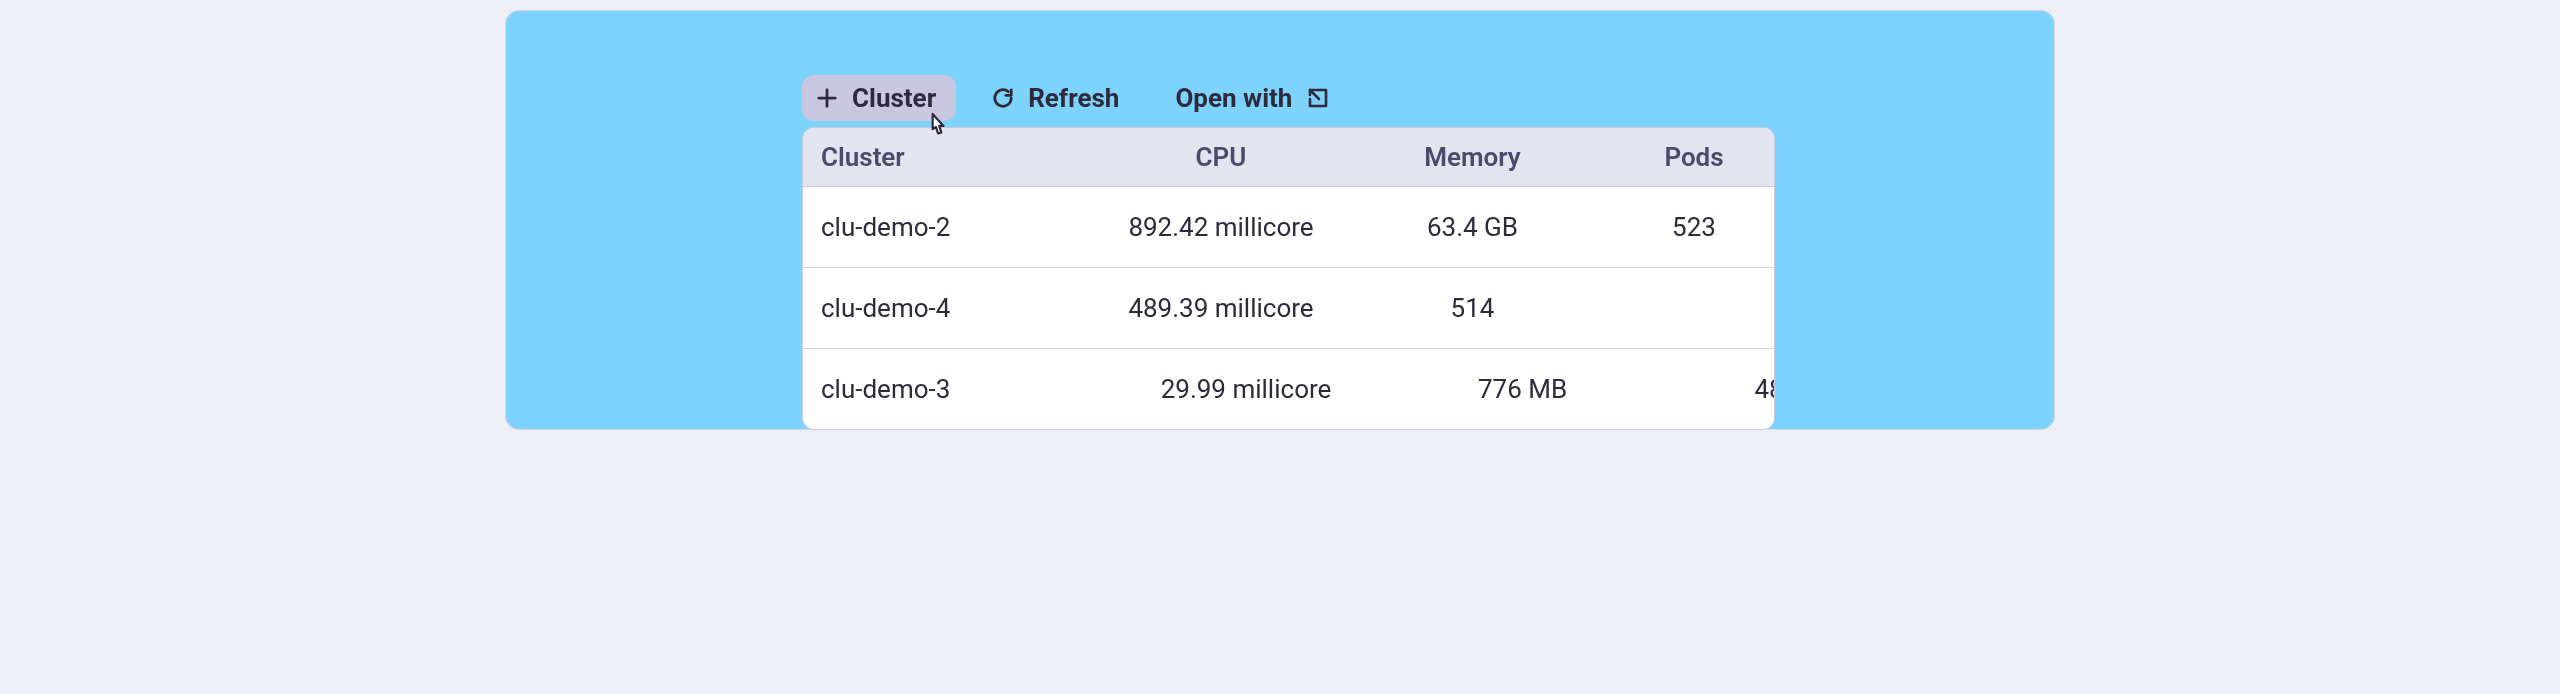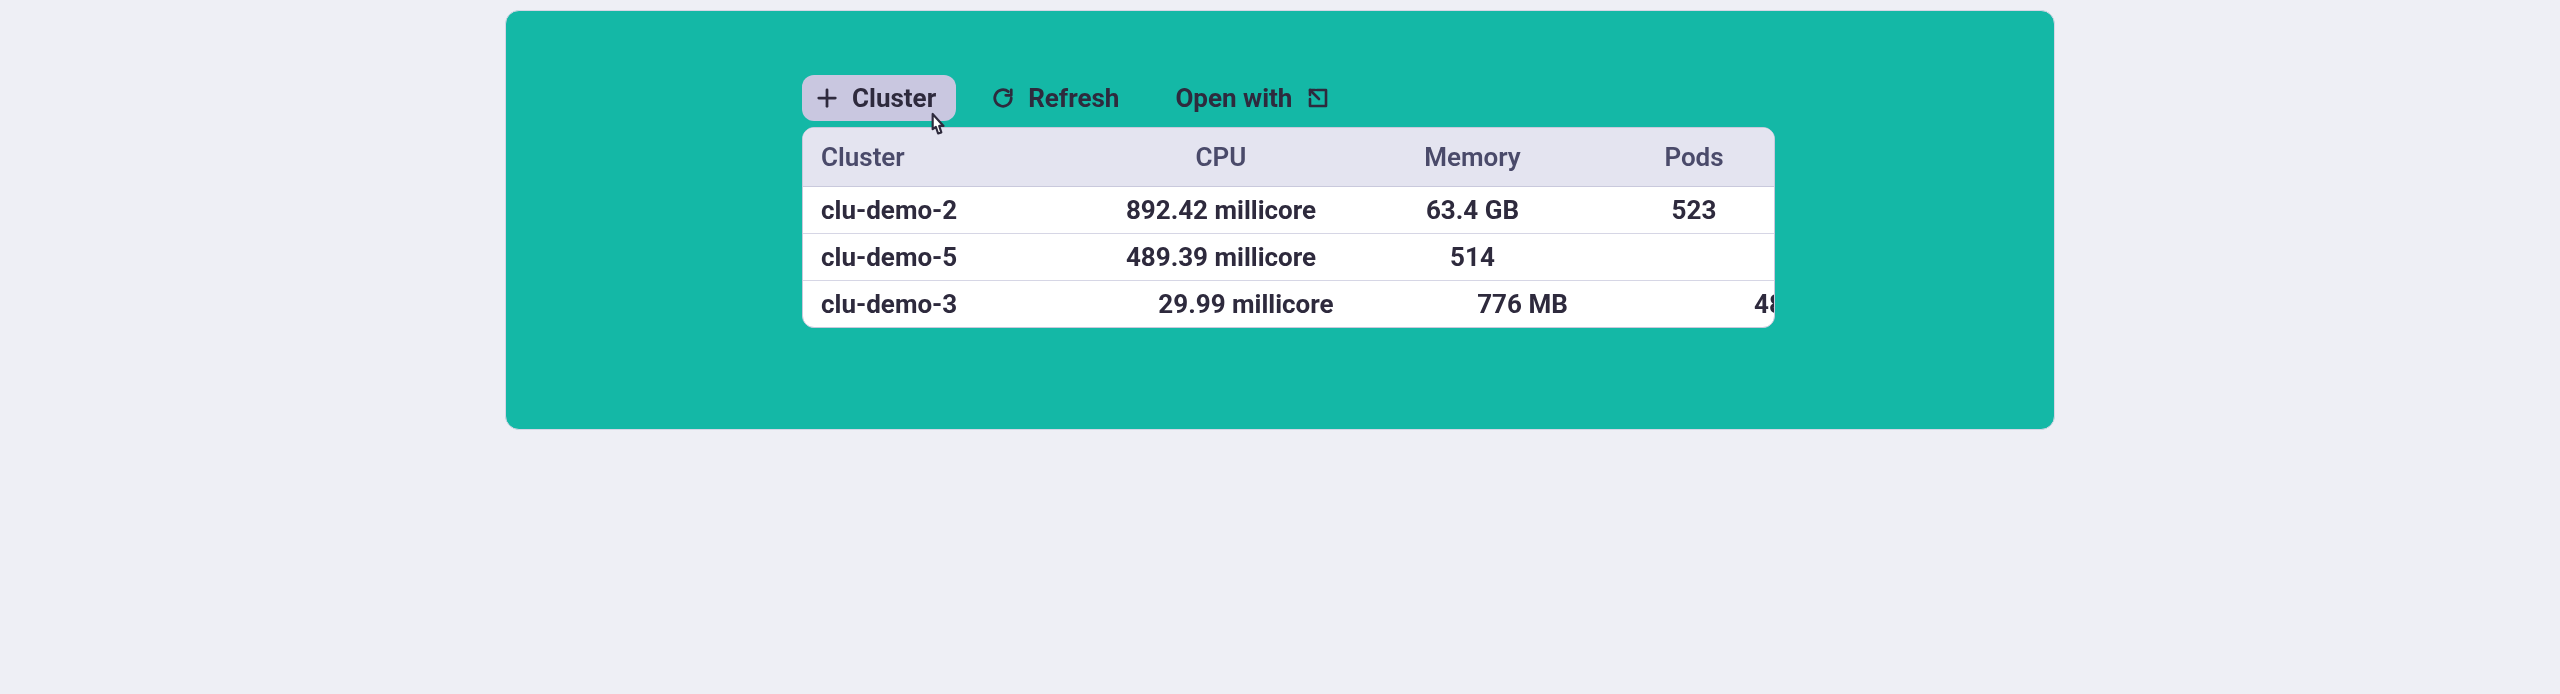--- a/index.html
+++ b/index.html
@@ -8,21 +8,21 @@
     background: #EEEFF5;
     font-family: -apple-system, BlinkMacSystemFont, "Segoe UI", Roboto, Helvetica, Arial, sans-serif;
     display: flex;
     justify-content: center;
     align-items: flex-start;
     padding: 10px;
   }
   .panel {
     width: 1550px;
     height: 420px;
-    background: #14b8a6;
+    background: #7dd3fc;
     border: 1px solid #D6D6E5;
     border-radius: 14px;
     padding: 64px 296px 0 296px;
     position: relative;
   }
   .toolbar {
     display: flex;
     align-items: center;
     gap: 22px;
     font-size: 26px;
@@ -64,23 +64,23 @@
     background: #E4E4F0;
     border-bottom: 1.5px solid #C9C9DC;
     padding: 14px 18px;
     font-size: 26px;
     font-weight: 600;
     color: #4A4A6A;
   }
   .row {
     display: grid;
     grid-template-columns: 270px 260px 243px 200px;
-    padding: 8px 18px;
+    padding: 25px 18px;
     font-size: 26px;
-    font-weight: 700;
+    font-weight: 400;
     color: #2E2A3D;
     border-bottom: 1px solid #D6D6E5;
   }
   .row:last-child { border-bottom: none; gap: 25px; }
   .al-left  { text-align: left; }
   .al-right { text-align: center; }
   .cursor {
     position: absolute;
     left: 418px;
     top: 100px;
@@ -133,21 +133,21 @@
       <div class="al-right">Pods</div>
     </div>
 
     <div class="row">
       <div class="al-left">clu-demo-2</div>
       <div class="al-right">892.42 millicore</div>
       <div class="al-right">63.4 GB</div>
       <div class="al-right">523</div>
     </div>
     <div class="row">
-      <div class="al-left">clu-demo-5</div>
+      <div class="al-left">clu-demo-4</div>
       <div class="al-right">489.39 millicore</div>
       <div class="al-right">514</div>
     </div>
     <div class="row">
       <div class="al-left">clu-demo-3</div>
       <div class="al-right">29.99 millicore</div>
       <div class="al-right">776 MB</div>
       <div class="al-right">48</div>
     </div>
   </div>

